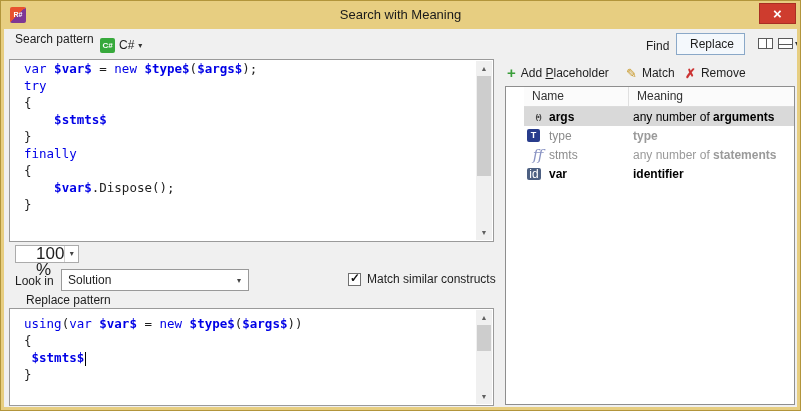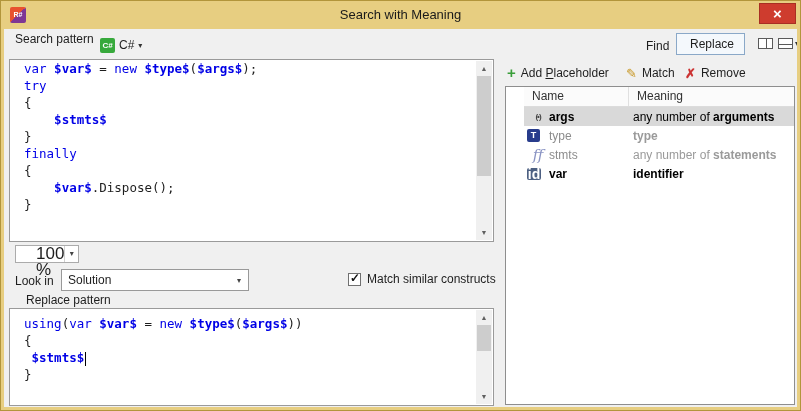--- a/index.html
+++ b/index.html
@@ -98,21 +98,21 @@
   .table { position: absolute; background: #fff; border: 1px solid #8E8E8E; overflow: hidden; padding-left: 18px; }
   .t-header { display: grid; grid-template-columns: 105px 1fr; height: 20px; background: #FBFBFB; border-bottom: 1px solid #DCDCDC; }
   .t-header .hc { font-size: 12px; color: #333; line-height: 19px; padding-left: 8px; }
   .t-header .hc:first-child { border-right: 1px solid #E0E0E0; }
   .ph-row { display: grid; grid-template-columns: 22px 84px 1fr; height: 19px; align-items: center; padding-left: 3px; font-size: 12px; }
   .ph-row.selected { background: #D9D9D9; }
   .ph-icon { text-align: center; }
   .ph-icon-args { font-size: 8px; font-weight: bold; color: #444; letter-spacing: -1px; }
   .ph-icon-type { display: inline-block; width: 13px; height: 13px; background: #283C8C; color: #fff; font-size: 9px; font-weight: bold; line-height: 13px; border-radius: 2px; }
   .ph-icon-stmts { font-style: italic; font-weight: normal; color: #8B95C4; font-size: 15px; font-family: "DejaVu Serif", serif; }
-  .ph-icon-var { display: inline-block; width: 14px; height: 12px; background: #4D6082; color: #fff; font-size: 14px; font-weight: bold; line-height: 12px; border-radius: 2px; }
+  .ph-icon-var { display: inline-block; width: 14px; height: 12px; background: #4D6082; color: #fff; font-size: 12px; font-weight: normal; line-height: 12px; border-radius: 2px; }
   .n-bold { font-weight: bold; color: #000; }
   .n-gray { color: #8C8C8C; }
   .m-norm { color: #000; }
   .m-bold { color: #000; font-weight: bold; }
   .m-gray { color: #9A9A9A; }
   .m-grayb { color: #9A9A9A; font-weight: bold; }
 </style>
 </head>
 <body>
 

